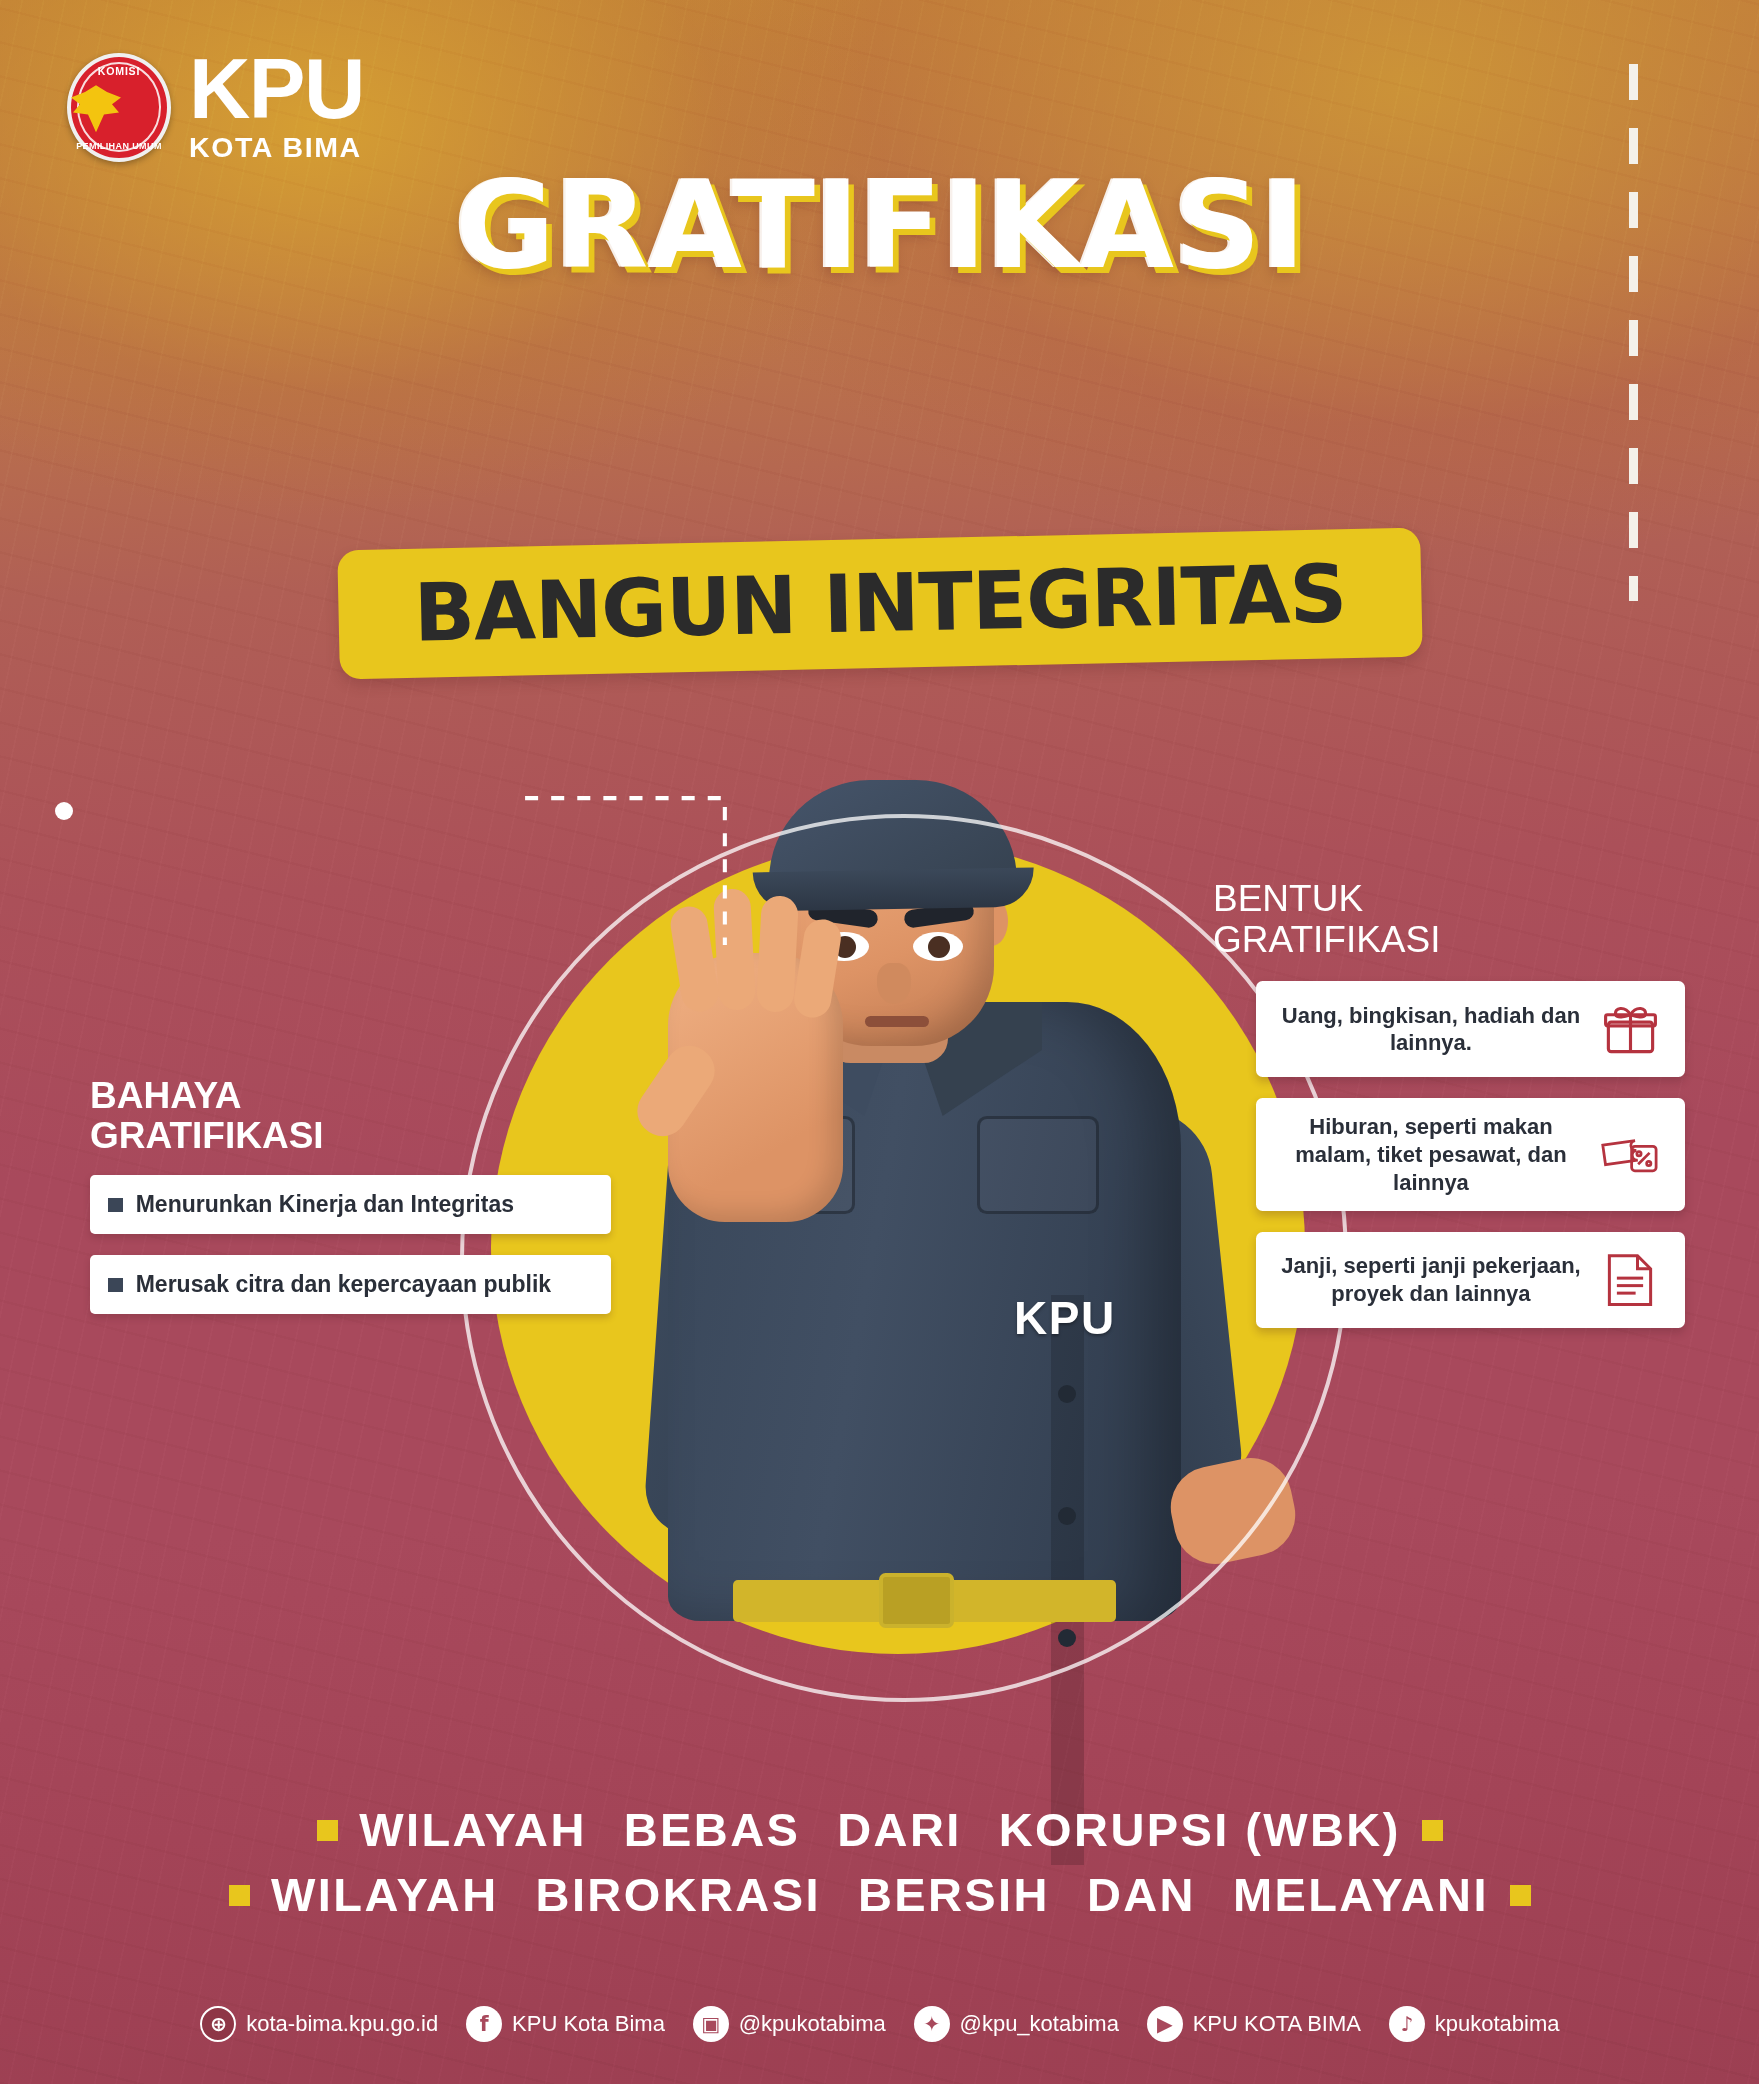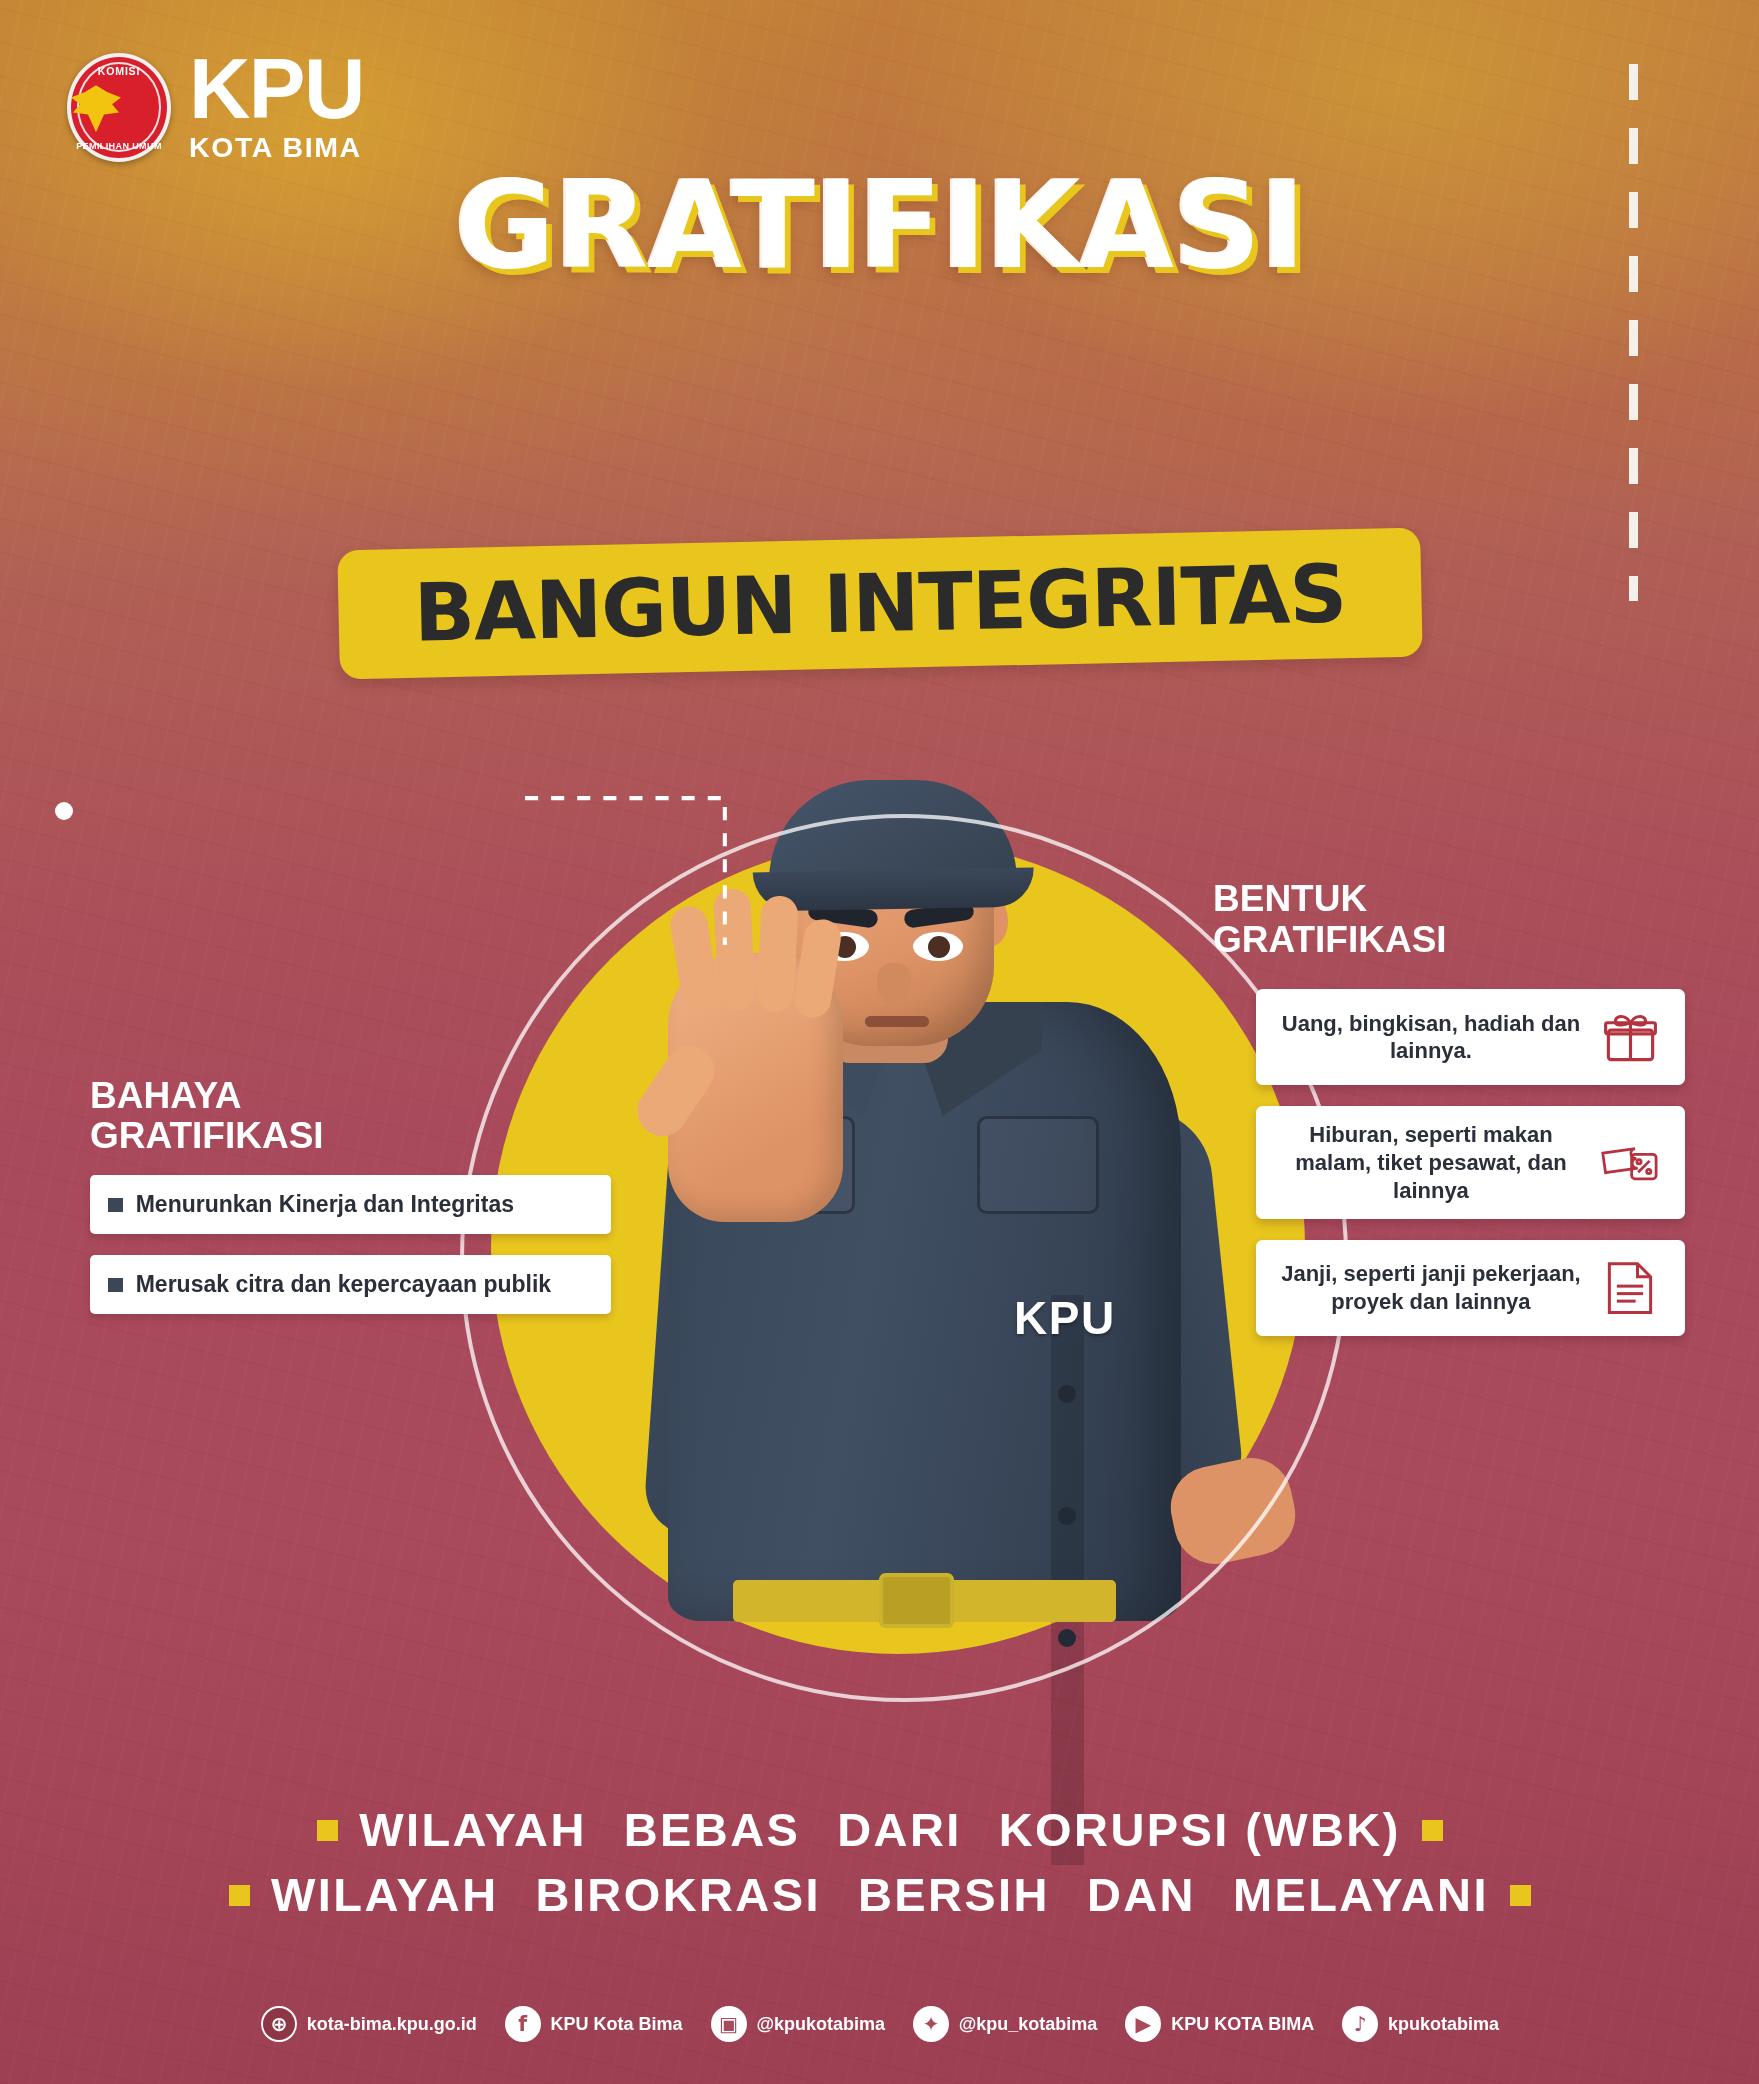--- a/index.html
+++ b/index.html
@@ -289,22 +289,22 @@
   .bahaya-item .sq {
     width: 14.7px; height: 14.7px; background: #3b4657; margin-right: 13px; flex: none;
   }
   .bahaya-item span.txt {
     font-size: 23px; font-weight: bold; color: #2a2f39;
   }
 
   
   .bentuk-block { position: absolute; left: 1213px; top: 879px; width: 472px; z-index: 12; }
   .bentuk-title {
-    font-size: 37px; font-weight: bold; color: #ffffff; line-height: 1.1;
-    margin-bottom: 29px;
+    font-size: 37px; font-weight: normal; color: #ffffff; line-height: 1.1;
+    margin-bottom: 21px;
   }
   .bentuk-card {
     background: #ffffff; border-radius: 6.5px;
     display: flex; align-items: center; justify-content: space-between;
     padding: 14.7px 21px 14.7px 18px;
     margin-bottom: 21px;
     box-shadow: 0 4.1px 9px rgba(70,25,30,0.22);
     min-height: 96px;
     margin-left: 43px;
   }
@@ -332,21 +332,21 @@
     display: flex; align-items: center; justify-content: center;
     gap: 28px; z-index: 12;
   }
   .fitem { display: flex; align-items: center; gap: 9.8px; }
   .fitem .glyph {
     width: 36px; height: 36px; border-radius: 50%;
     display: flex; align-items: center; justify-content: center;
     color: #ffffff; font-size: 20.4px; font-weight: bold;
     font-family: "DejaVu Sans", sans-serif;
   }
-  .fitem .ftxt { font-size: 18px; font-weight: bold; color: #ffffff; }
+  .fitem .ftxt { font-size: 22px; font-weight: normal; color: #ffffff; }
   .g-web { background: #8e3646; border: 2.4px solid #fff; }
   .g-fb { background: #ffffff; color: #a8495c !important; }
   .g-ig { background: #ffffff; color: #a8495c !important; }
   .g-tw { background: #ffffff; color: #a8495c !important; }
   .g-yt { background: #ffffff; color: #a8495c !important; }
   .g-tt { background: #ffffff; color: #a8495c !important; }
 </style>
 </head>
 <body>
 

